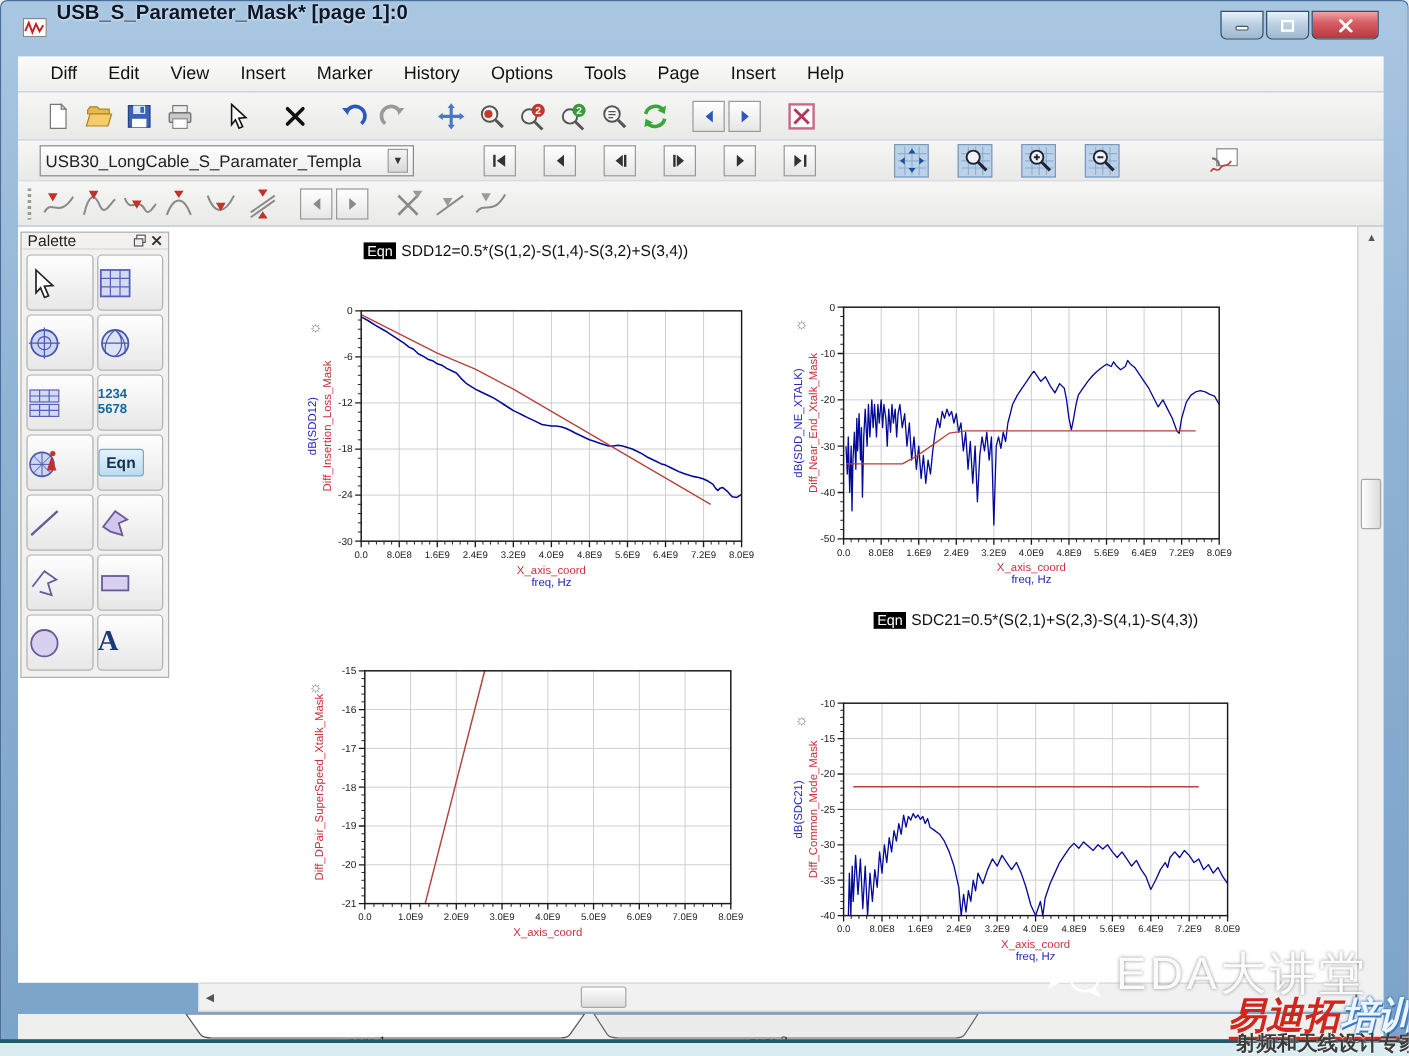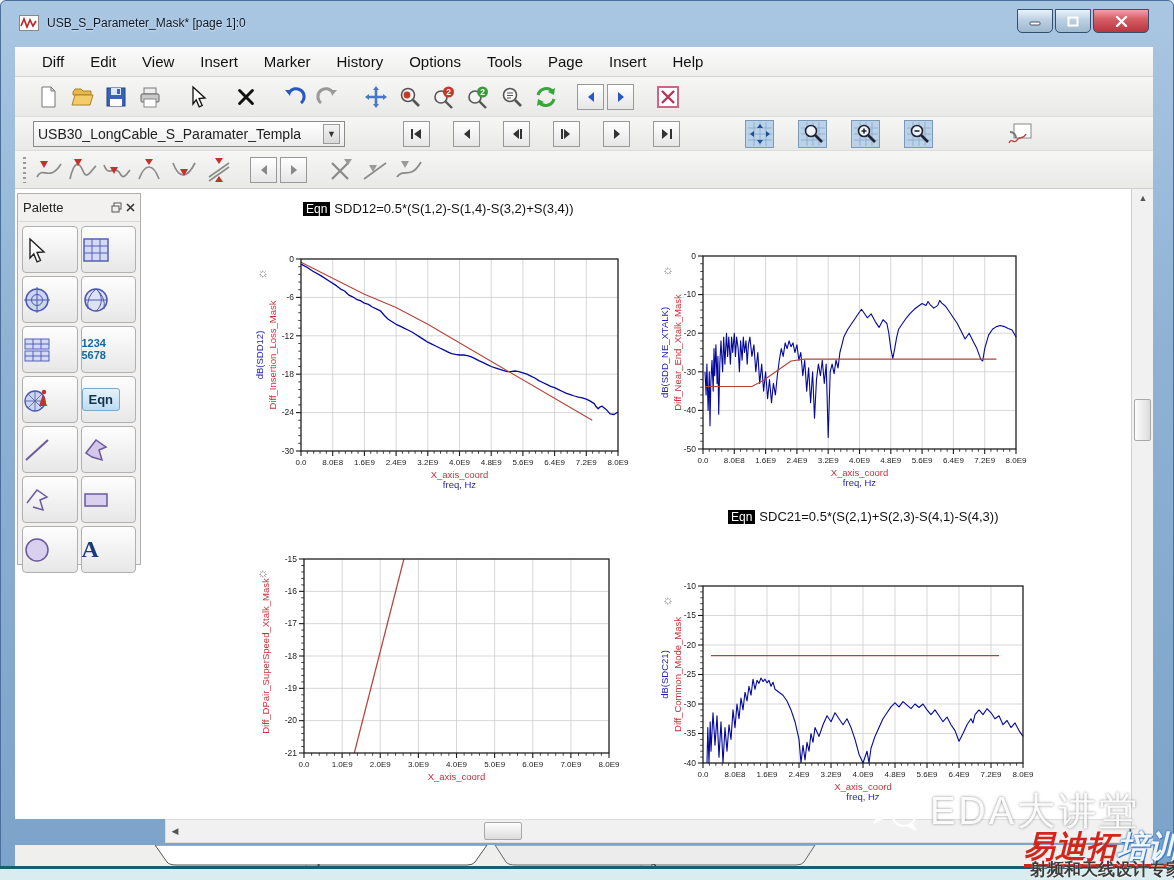--- a/index.html
+++ b/index.html
@@ -4,21 +4,21 @@
 <style>
   html,body{margin:0;padding:0;background:#fff;}
   *{box-sizing:border-box;font-family:"Liberation Sans",sans-serif;}
   #stage{position:relative;width:1174px;height:880px;background:#e8f2f4;overflow:hidden;}
   
   .win{position:absolute;left:0;top:0;width:1174px;height:868px;
        background:linear-gradient(180deg,#aac7e2 0%,#8fb2d4 40%,#7ca3c9 100%);
        border:1px solid #4a6f9b;border-radius:6px 6px 0 0;}
   .titlebar{position:absolute;left:0;top:0;width:100%;height:44px;}
   .app-ico{position:absolute;left:18px;top:14px;width:20px;height:16px;background:#fff;border:1px solid #888;}
-  .title-text{position:absolute;left:46px;top:15px;font-size:12px;color:#0c1828;text-shadow:0 1px 2px rgba(255,255,255,.7);}
+  .title-text{position:absolute;left:46px;top:0;font-size:17px;color:#0c1828;text-shadow:0 1px 2px rgba(255,255,255,.7);font-weight:bold;}
   .winbtn{position:absolute;top:8px;height:24px;border:1px solid #30506e;border-radius:0 0 5px 5px;
           background:linear-gradient(180deg,#e9f2fa,#bcd0e2 45%,#9fb8cf);display:flex;align-items:center;justify-content:center;}
   .winbtn.close{background:linear-gradient(180deg,#f0a3a5,#d65f65 40%,#b93540);}
   
   .menubar{position:absolute;left:14px;top:46px;width:1138px;height:30px;background:linear-gradient(#fbfbfb,#eeeeec);
            border-bottom:1px solid #d4d4d4;display:flex;align-items:center;padding-left:14px;}
   .menu-item{padding:3px 13px;font-size:15px;color:#111;}
   .tb{position:absolute;left:14px;background:linear-gradient(#f6f6f5,#e9e9e7);width:1138px;display:flex;align-items:center;}
   .tb1{top:76px;height:40px;border-bottom:1px solid #dcdcdc;padding-left:16px;}
   .tb2{top:116px;height:34px;border-bottom:1px solid #dcdcdc;padding-left:18px;gap:20px;}
@@ -29,21 +29,21 @@
          display:flex;align-items:center;font-family:"Liberation Serif",serif;font-size:14px;padding:0 4px;color:#222;}
   .combo .arrow{margin-left:auto;width:17px;height:20px;background:linear-gradient(#f4f4f4,#d8d8d8);border:1px solid #9a9a9a;
          display:flex;align-items:center;justify-content:center;font-size:9px;color:#333;}
   .sq-btn{width:27px;height:26px;border:1px solid #999;background:linear-gradient(#fff,#e6e6e6);
           display:flex;align-items:center;justify-content:center;margin-right:3px;padding:0;}
   .blue-btn{width:29px;height:28px;border:1px solid #7a98b8;background:#bcd2e8;margin-right:4px;
             display:flex;align-items:center;justify-content:center;padding:0;}
   .grip{width:6px;height:26px;margin-right:6px;background:repeating-linear-gradient(#9a9a9a 0 2px,transparent 2px 5px);width:3px;}
   
   .palette{position:absolute;left:16px;top:192px;width:124px;height:372px;background:#f2f1ef;border:1px solid #b0b0b0;}
-  .pal-head{height:28px;display:flex;align-items:center;padding:0 5px;font-size:13px;color:#222;border-bottom:1px solid #d8d8d8;}
+  .pal-head{height:14px;display:flex;align-items:center;padding:0 5px;font-size:13px;color:#222;border-bottom:1px solid #d8d8d8;}
   .pal-head .sp{margin-left:auto;display:flex;gap:4px;align-items:center;}
   .pal-grid{display:grid;grid-template-columns:1fr 1fr;gap:3px;padding:4px;}
   .pal-btn{height:47px;border:1px solid #b0b0b0;border-radius:4px;background:linear-gradient(#fefefe,#e7e7e7);
            display:flex;align-items:center;justify-content:flex-start;padding:0;}
   .pal-list{font-family:"Liberation Mono",monospace;font-size:11px;font-weight:bold;color:#14699e;line-height:11px;text-align:center;}
   .pal-eqn{font-size:13px;font-weight:bold;color:#16324f;background:linear-gradient(#e4f2fb,#bcdcf0);border:1px solid #7aa8c8;
            border-radius:3px;padding:3px 6px;}
   .pal-A{font-family:"Liberation Serif",serif;font-size:24px;font-weight:bold;color:#1a3a7a;}
   
   .canvas{position:absolute;left:14px;top:188px;width:1116px;height:630px;background:#fff;}

